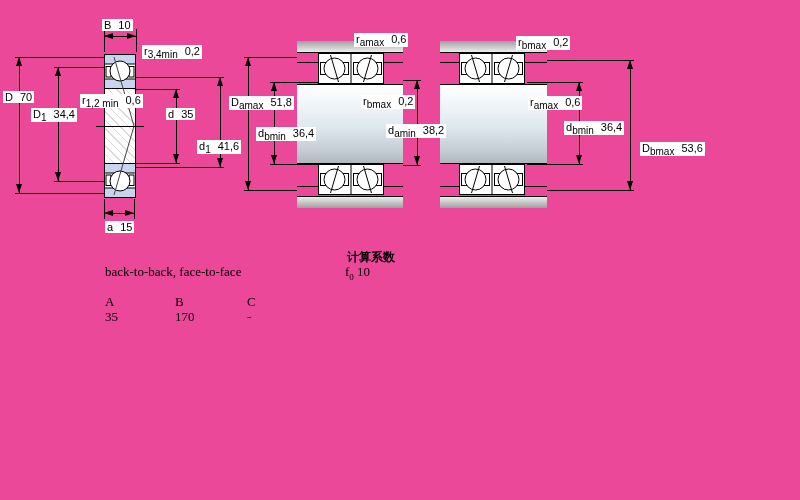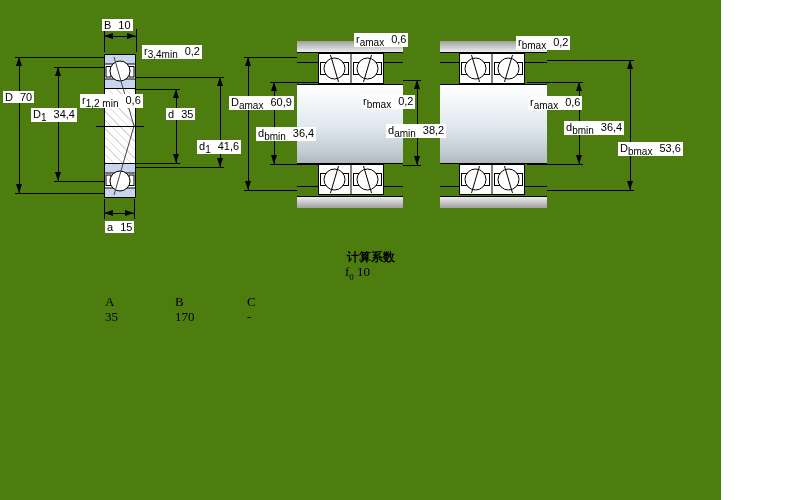--- a/index.html
+++ b/index.html
@@ -1,16 +1,16 @@
 <!DOCTYPE html>
 <html><head>
 <meta charset="utf-8">
 <style>
   html,body{margin:0;padding:0;background:#fff;}
-  #canvas{position:relative;width:721px;height:500px;background:#4d7c0f;overflow:hidden;
+  #canvas{position:relative;width:800px;height:500px;background:#ec4899;overflow:hidden;
           font-family:"Liberation Sans",sans-serif;color:#000;}
   .h{position:absolute;height:1px;background:#000;}
   .v{position:absolute;width:1px;background:#000;}
   .au{position:absolute;width:0;height:0;border-left:3px solid transparent;border-right:3px solid transparent;border-bottom:9px solid #000;}
   .ad{position:absolute;width:0;height:0;border-left:3px solid transparent;border-right:3px solid transparent;border-top:9px solid #000;}
   .al{position:absolute;width:0;height:0;border-top:3px solid transparent;border-bottom:3px solid transparent;border-right:9px solid #000;}
   .ar{position:absolute;width:0;height:0;border-top:3px solid transparent;border-bottom:3px solid transparent;border-left:9px solid #000;}
   .lab{position:absolute;font-size:11px;line-height:12px;background:#fff;white-space:nowrap;padding:0 2px;z-index:30;}
   .lab sub{font-size:10px;line-height:8px;}
   .lab .vv{margin-left:7px;}
@@ -128,21 +128,21 @@
 
   <div class="lab" style="left:354px;top:33px"><span>r</span><sub>amax</sub><span class="vv">0,6</span></div>
 
   <div class="lab" style="left:361px;top:95px"><span>r</span><sub>bmax</sub><span class="vv">0,2</span></div>
 
   <div class="h" style="left:244px;top:57px;width:53px"></div>
   <div class="h" style="left:244px;top:190px;width:53px"></div>
   <div class="v" style="left:248px;top:57px;height:133px"></div>
   <div class="au" style="left:245px;top:57px"></div>
   <div class="ad" style="left:245px;top:181px"></div>
-  <div class="lab" style="left:229px;top:96px"><span>D</span><sub>amax</sub><span class="vv">60,9</span></div>
+  <div class="lab" style="left:229px;top:96px"><span>D</span><sub>amax</sub><span class="vv">51,8</span></div>
 
   <div class="h" style="left:270px;top:82px;width:48px"></div>
   <div class="h" style="left:270px;top:164px;width:48px"></div>
   <div class="v" style="left:274px;top:82px;height:82px"></div>
   <div class="au" style="left:271px;top:82px"></div>
   <div class="ad" style="left:271px;top:155px"></div>
   <div class="lab" style="left:256px;top:127px"><span>d</span><sub>bmin</sub><span class="vv">36,4</span></div>
 
   <div class="h" style="left:403px;top:80px;width:18px"></div>
   <div class="h" style="left:403px;top:165px;width:18px"></div>
@@ -172,22 +172,23 @@
   <div class="v" style="left:579px;top:82px;height:82px"></div>
   <div class="au" style="left:576px;top:82px"></div>
   <div class="ad" style="left:576px;top:155px"></div>
   <div class="lab" style="left:564px;top:121px"><span>d</span><sub>bmin</sub><span class="vv">36,4</span></div>
 
   <div class="h" style="left:547px;top:60px;width:87px"></div>
   <div class="h" style="left:547px;top:190px;width:87px"></div>
   <div class="v" style="left:630px;top:60px;height:130px"></div>
   <div class="au" style="left:627px;top:60px"></div>
   <div class="ad" style="left:627px;top:181px"></div>
-  <div class="lab" style="left:618px;top:142px"><span>D</span><sub>bmax</sub><span class="vv">53,6</span></div>
+  <div class="lab" style="left:640px;top:142px"><span>D</span><sub>bmax</sub><span class="vv">53,6</span></div>
 
+  <div class="serif" style="left:105px;top:265px">back-to-back, face-to-face</div>
 
   <div class="serif" style="left:105px;top:295px">A</div>
   <div class="serif" style="left:175px;top:295px">B</div>
   <div class="serif" style="left:247px;top:295px">C</div>
   <div class="serif" style="left:105px;top:310px">35</div>
   <div class="serif" style="left:175px;top:310px">170</div>
   <div class="serif" style="left:247px;top:310px">-</div>
 
   <div class="serif bold" style="left:347px;top:250px;font-family:'DejaVu Sans',sans-serif;font-size:12px">计算系数</div>
   <div class="serif" style="left:345px;top:265px"><span>f</span><sub style="font-size:9px">0</sub>&nbsp;<span>10</span></div>

